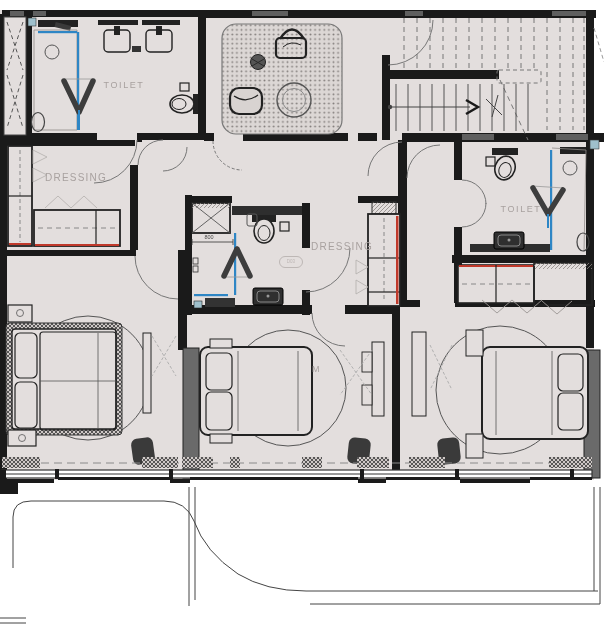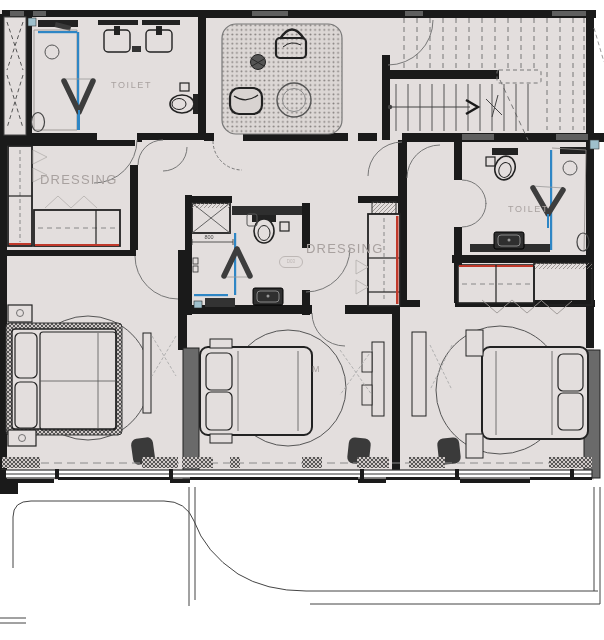--- a/index.html
+++ b/index.html
@@ -1,20 +1,20 @@
 <!DOCTYPE html>
 <html style="--floor: #e3dedd; --wall: #1a1a1a; --glass-blue: #2e86c5; --accent-red: #c0392b; --label-gray: #a8a19f; --lintel-gray: #5f5f5f; --furniture-dark: #3a3a3a;"><head>
 <meta charset="utf-8">
 <style>
   html,body{margin:0;padding:0;background:#fff;}
   #plan{position:relative;width:604px;height:640px;background:#fff;overflow:hidden;
         font-family:"Liberation Sans",sans-serif;}
   .rlabel{position:absolute;font-size:9px;letter-spacing:1.6px;color:var(--label-gray,#a8a19f);
-          text-align:right;white-space:nowrap;}
-  .rlabel.sm{font-size:13px;letter-spacing:1.2px;}
+          text-align:center;white-space:nowrap;}
+  .rlabel.sm{font-size:10px;letter-spacing:1.2px;}
   .dim{position:absolute;font-size:5.5px;letter-spacing:0;color:#4a4a4a;text-align:center;}
   .tagpill{position:absolute;width:22px;height:10px;border:1px solid #bdb7b5;border-radius:6px;
            font-size:4.5px;line-height:10px;text-align:center;color:#bdb7b5;background:var(--floor,#e3dedd);}
   .mlabel{position:absolute;font-size:9px;color:var(--label-gray,#a8a19f);}
   svg .wall{fill:#1a1a1a;}
   svg .lintel{fill:var(--lintel-gray,#5f5f5f);}
   svg .glass{fill:var(--glass-blue,#2e86c5);}
   svg .red{fill:var(--accent-red,#c0392b);}
   svg .floor{fill:var(--floor,#e3dedd);}
   svg .fo{fill:var(--floor,#e3dedd);stroke:#222;}

